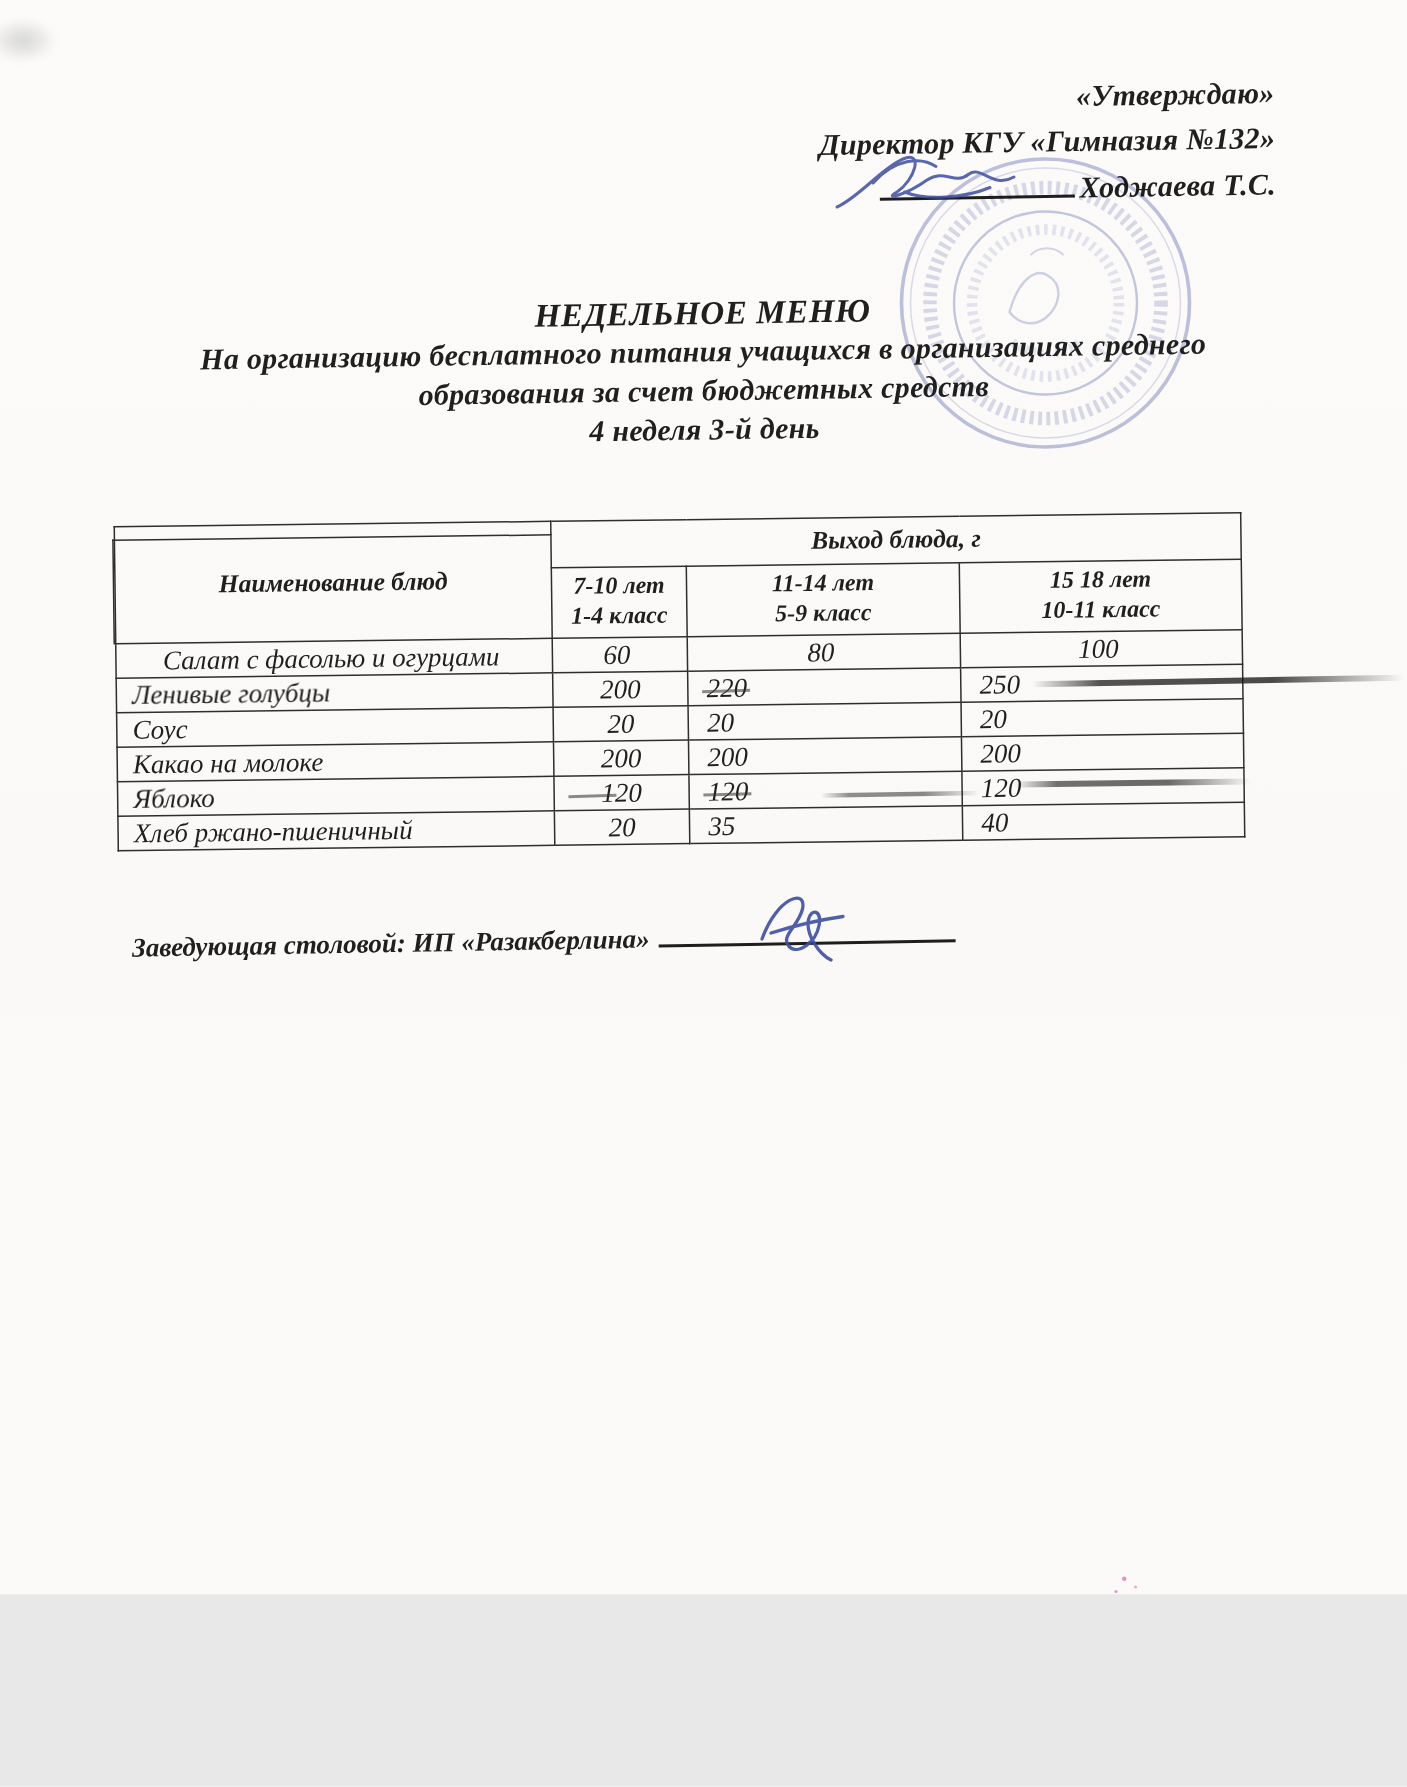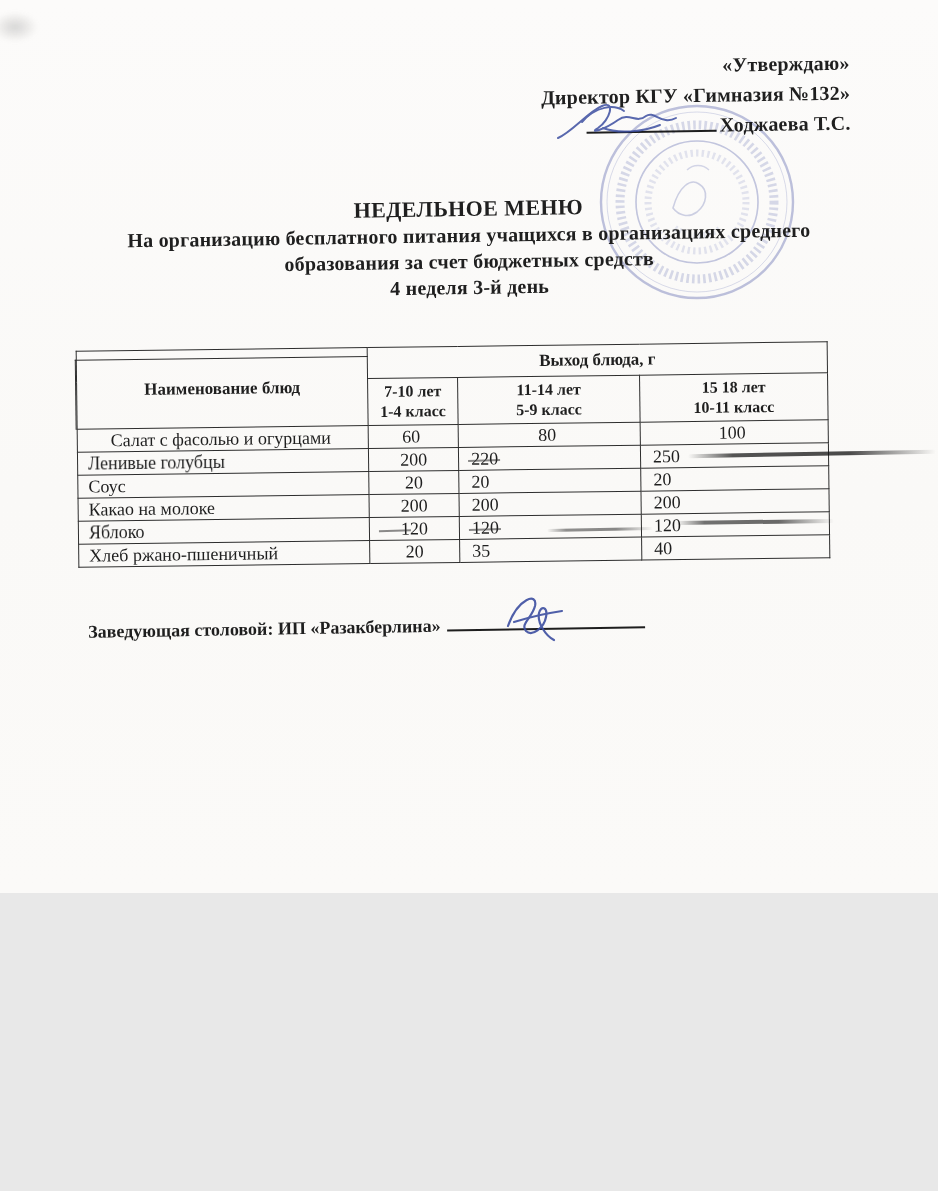--- a/index.html
+++ b/index.html
@@ -1,23 +1,24 @@
 <!DOCTYPE html>
 <html><head>
 <meta charset="utf-8">
 <style>
   html,body{margin:0;padding:0;background:#e8e8e8;}
   #sheet{
     position:relative;
-    width:938px;height:893px;
+    width:938px;height:1063px;
     margin:0 auto;
     background:linear-gradient(180deg,#fcfbfa 0%,#faf9f7 55%,#fbfaf8 100%);
     overflow:hidden;
     font-family:"Liberation Serif","DejaVu Serif",serif;
     color:#1f1f1f;
+    font-style:italic;
   }
   
   #approval{
     position:absolute;top:50px;right:88px;
     text-align:right;
     font-weight:bold;font-size:20px;line-height:30px;
     transform:rotate(-0.9deg);
     letter-spacing:.2px;
   }
   .u-slot{

